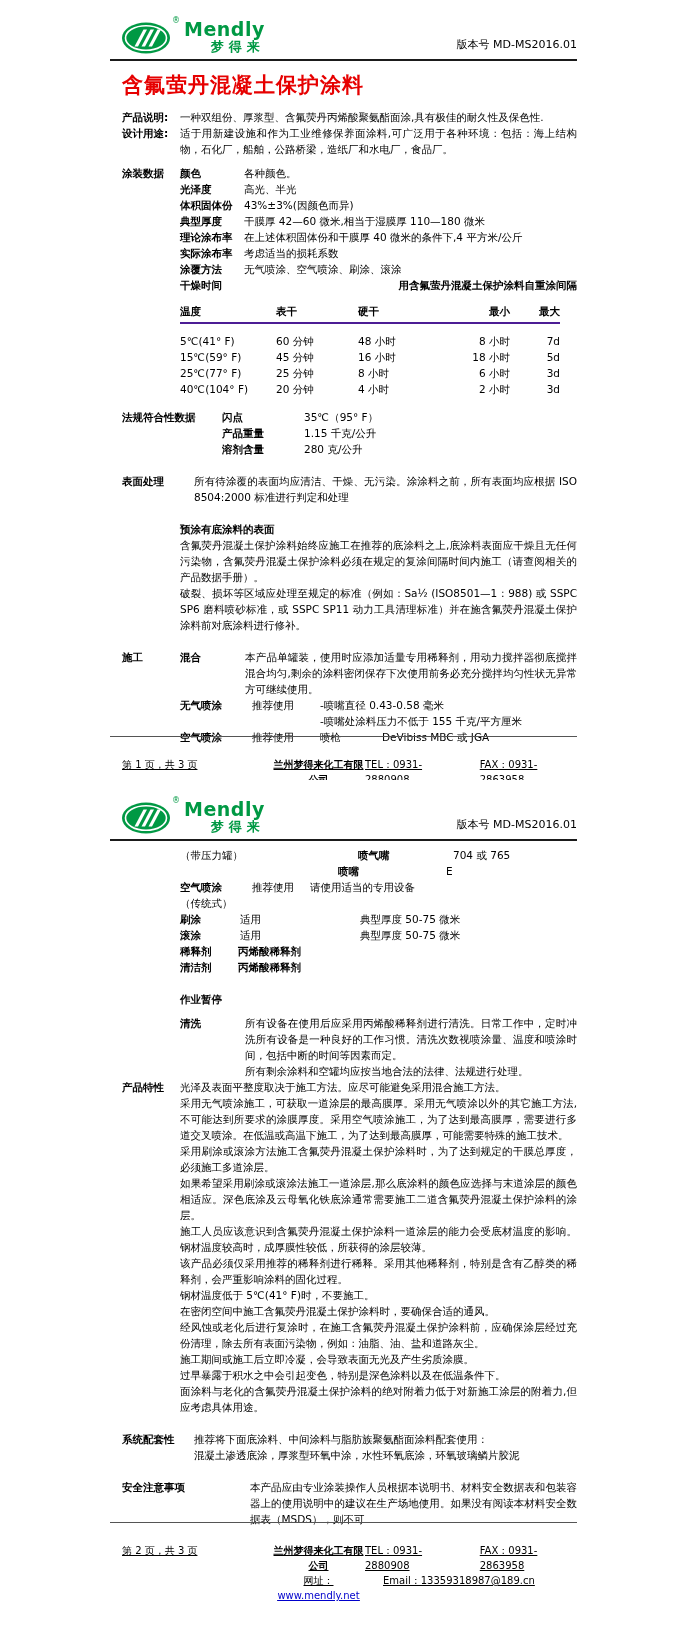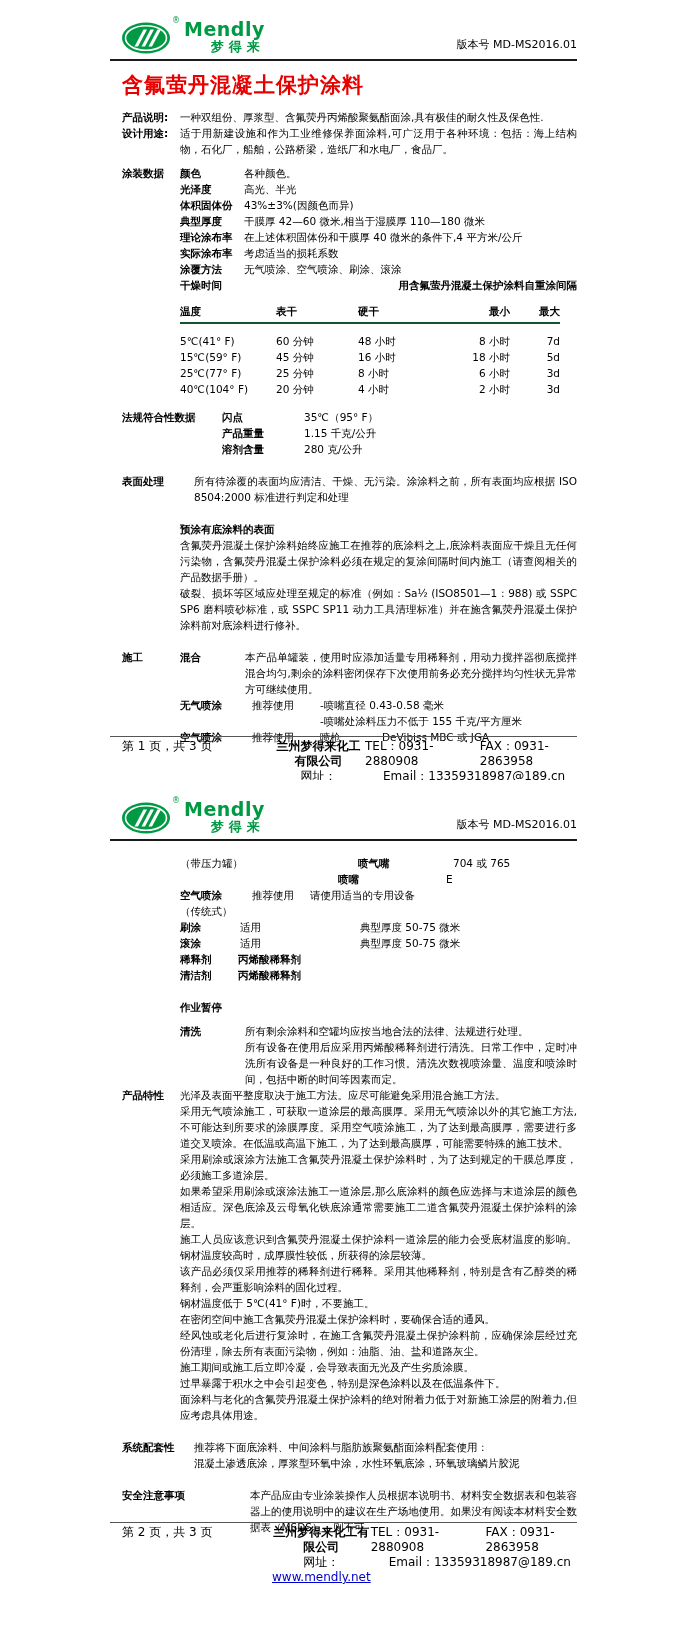--- a/index.html
+++ b/index.html
@@ -25,40 +25,40 @@
   .b{font-weight:700;}
   .jst{text-align:justify;}
   .kv1{display:grid;grid-template-columns:58px 1fr;}
   .kv1w{display:grid;grid-template-columns:100px 82px 1fr;}
   .kv2{display:grid;grid-template-columns:58px 64px 1fr;}
   .sp8{margin-top:8px;} .sp12{margin-top:12px;} .sp16{margin-top:16px;}
   .indent2{margin-left:58px;}
   
   .tbl{margin:10px 0 4px 58px;width:380px;}
   .trow{display:grid;grid-template-columns:96px 82px 106px 46px 50px;}
-  .thead{border-bottom:2px solid #14532d;padding-bottom:3px;font-weight:700;}
+  .thead{border-bottom:2px solid #4c1d95;padding-bottom:3px;font-weight:700;}
   .tbody{margin-top:9px;}
   .trow .c4{text-align:right;}
   .trow .c5{text-align:right;}
   
   .g-pot{display:grid;grid-template-columns:178px 95px 1fr;margin-left:58px;}
   .g-noz{display:grid;grid-template-columns:130px 80px 1fr;margin-left:58px;gap:28px;}
   .g-conv{display:grid;grid-template-columns:72px 58px 1fr;margin-left:58px;}
   .g-brush{display:grid;grid-template-columns:60px 120px 1fr;margin-left:58px;}
   .g-thin{display:grid;grid-template-columns:58px 1fr;margin-left:58px;}
   .g-pause{display:grid;grid-template-columns:65px 1fr;margin-left:58px;}
   .g-feat{display:grid;grid-template-columns:58px 1fr;}
   .g-sys{display:grid;grid-template-columns:72px 1fr;}
   .g-safe{display:grid;grid-template-columns:128px 1fr;}
   p{margin:0;}
   
   .footer{position:absolute;left:0;right:0;}
   .f1{top:736px;} .f2{top:742px;}
   .frule{border:0;border-top:1px solid #555;margin:0 110px;}
-  .fgrid{display:grid;grid-template-columns:150px 1fr 212px;margin:2px 110px 0 122px;font-size:12px;line-height:15px;}
+  .fgrid{display:grid;grid-template-columns:150px 1fr 212px;margin:20px 110px 0 122px;font-size:10px;line-height:15px;text-decoration:underline;}
   .fc2{text-align:center;}
   .fc3{text-align:left;}
   .fcompany{font-weight:700;}
   .ftel{display:flex;gap:18px;}
   a.link{color:#0000cc;text-decoration:underline;cursor:pointer;}
 </style>
 </head>
 <body>
 
 <div class="doc">
@@ -270,21 +270,21 @@
         <span class="reg">®</span>
         <div class="logo-txt">
           <div class="brand">Mendly</div>
           <div class="brand-cn">梦得来</div>
         </div>
       </div>
       <div class="version">版本号 MD-MS2016.01</div>
     </div>
     <hr class="rule">
 
-    <div class="content t" style="margin-top:14px;">
+    <div class="content t" style="margin-top:6px;">
       <div class="g-pot">
         <span>（带压力罐）</span>
         <span class="b">喷气嘴</span>
         <span>704 或 765</span>
       </div>
       <div class="g-noz">
         <span></span>
         <span class="b">喷嘴</span>
         <span>E</span>
       </div>
@@ -314,22 +314,22 @@
       </div>
 
       <div class="sp16"></div>
       <div class="g-pause">
         <span class="b">作业暂停</span>
       </div>
       <div class="sp8"></div>
       <div class="g-pause">
         <span class="b">清洗</span>
         <span>
+          <p class="jst">所有设备在使用后应采用丙烯酸稀释剂进行清洗。日常工作中，定时冲洗所有设备是一种良好的工作习惯。清洗次数视喷涂量、温度和喷涂时间，包括中断的时间等因素而定。</p>
           <p class="jst">所有剩余涂料和空罐均应按当地合法的法律、法规进行处理。</p>
-          <p class="jst">所有设备在使用后应采用丙烯酸稀释剂进行清洗。日常工作中，定时冲洗所有设备是一种良好的工作习惯。清洗次数视喷涂量、温度和喷涂时间，包括中断的时间等因素而定。</p>
         </span>
       </div>
       <div class="g-feat">
         <span class="b">产品特性</span>
         <span>
           <p class="jst">光泽及表面平整度取决于施工方法。应尽可能避免采用混合施工方法。</p>
           <p class="jst">采用无气喷涂施工，可获取一道涂层的最高膜厚。采用无气喷涂以外的其它施工方法,不可能达到所要求的涂膜厚度。采用空气喷涂施工，为了达到最高膜厚，需要进行多道交叉喷涂。在低温或高温下施工，为了达到最高膜厚，可能需要特殊的施工技术。</p>
           <p class="jst">采用刷涂或滚涂方法施工含氟荧丹混凝土保护涂料时，为了达到规定的干膜总厚度，必须施工多道涂层。</p>
           <p class="jst">如果希望采用刷涂或滚涂法施工一道涂层,那么底涂料的颜色应选择与末道涂层的颜色相适应。深色底涂及云母氧化铁底涂通常需要施工二道含氟荧丹混凝土保护涂料的涂层。</p>
           <p class="jst">施工人员应该意识到含氟荧丹混凝土保护涂料一道涂层的能力会受底材温度的影响。钢材温度较高时，成厚膜性较低，所获得的涂层较薄。</p>

